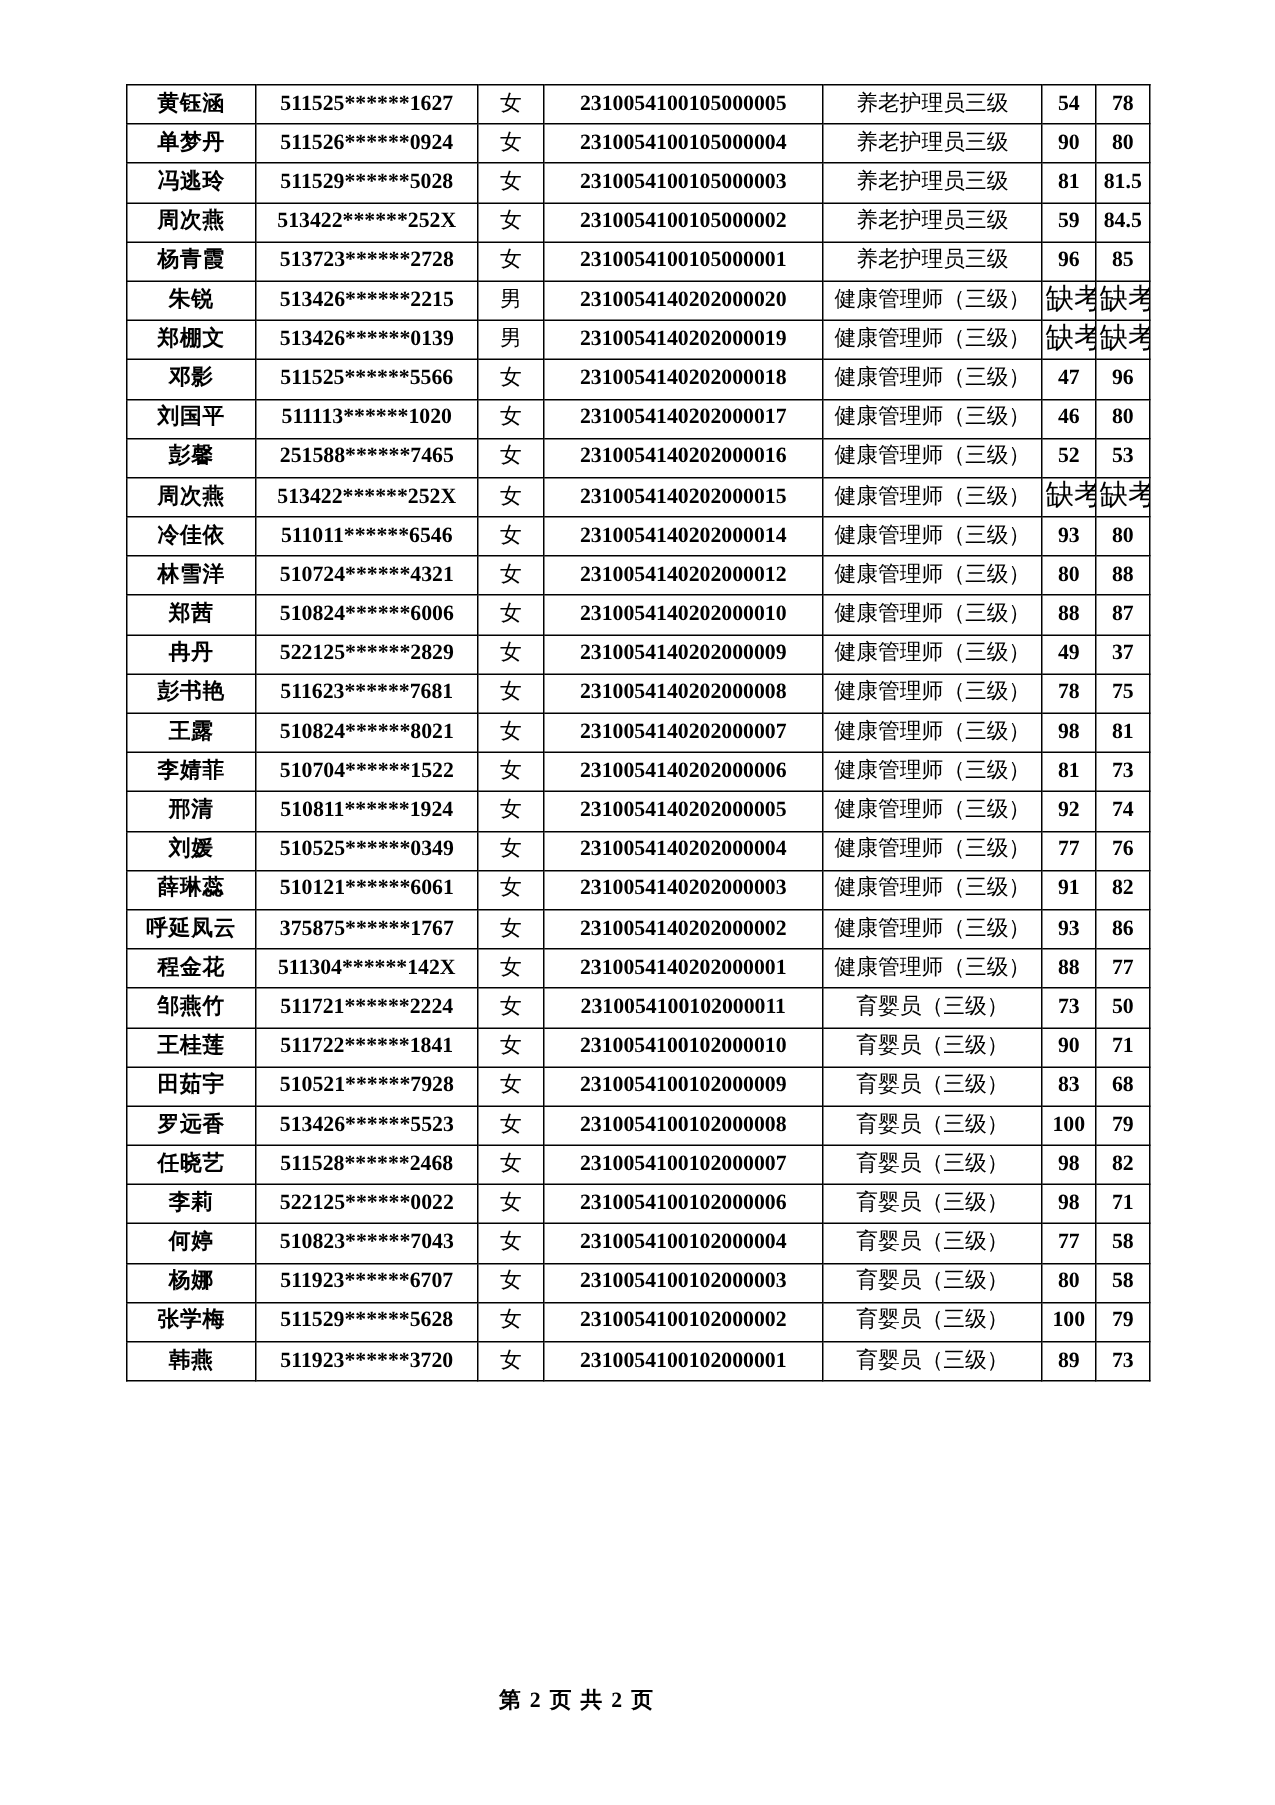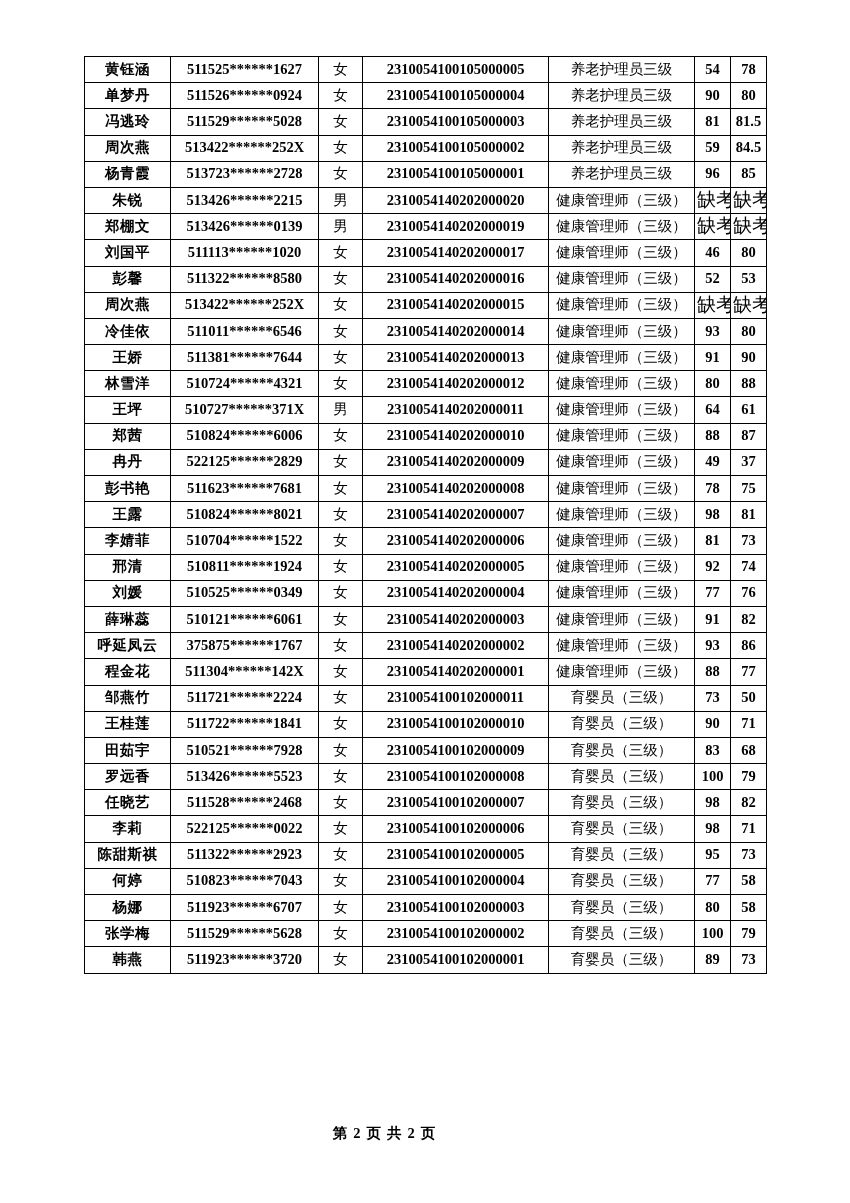--- a/index.html
+++ b/index.html
@@ -172,31 +172,40 @@
         <tr>
           <td class="name">郑棚文</td>
           <td class="idnum">513426******0139</td>
           <td class="sex">男</td>
           <td class="no">2310054140202000019</td>
           <td class="cert">健康管理师（三级）</td>
           <td class="score absent">缺考</td>
           <td class="score absent">缺考</td>
         </tr>
         <tr>
+          <td class="name">邓影</td>
+          <td class="idnum">511525******5566</td>
+          <td class="sex">女</td>
+          <td class="no">2310054140202000018</td>
+          <td class="cert">健康管理师（三级）</td>
+          <td class="score">47</td>
+          <td class="score">96</td>
+        </tr>
+        <tr>
           <td class="name">刘国平</td>
           <td class="idnum">511113******1020</td>
           <td class="sex">女</td>
           <td class="no">2310054140202000017</td>
           <td class="cert">健康管理师（三级）</td>
           <td class="score">46</td>
           <td class="score">80</td>
         </tr>
         <tr>
           <td class="name">彭馨</td>
-          <td class="idnum">511322******8580</td>
+          <td class="idnum">251588******7465</td>
           <td class="sex">女</td>
           <td class="no">2310054140202000016</td>
           <td class="cert">健康管理师（三级）</td>
           <td class="score">52</td>
           <td class="score">53</td>
         </tr>
         <tr>
           <td class="name">周次燕</td>
           <td class="idnum">513422******252X</td>
           <td class="sex">女</td>
@@ -208,47 +217,29 @@
         <tr>
           <td class="name">冷佳依</td>
           <td class="idnum">511011******6546</td>
           <td class="sex">女</td>
           <td class="no">2310054140202000014</td>
           <td class="cert">健康管理师（三级）</td>
           <td class="score">93</td>
           <td class="score">80</td>
         </tr>
         <tr>
-          <td class="name">王娇</td>
-          <td class="idnum">511381******7644</td>
-          <td class="sex">女</td>
-          <td class="no">2310054140202000013</td>
-          <td class="cert">健康管理师（三级）</td>
-          <td class="score">91</td>
-          <td class="score">90</td>
-        </tr>
-        <tr>
           <td class="name">林雪洋</td>
           <td class="idnum">510724******4321</td>
           <td class="sex">女</td>
           <td class="no">2310054140202000012</td>
           <td class="cert">健康管理师（三级）</td>
           <td class="score">80</td>
           <td class="score">88</td>
         </tr>
         <tr>
-          <td class="name">王坪</td>
-          <td class="idnum">510727******371X</td>
-          <td class="sex">男</td>
-          <td class="no">2310054140202000011</td>
-          <td class="cert">健康管理师（三级）</td>
-          <td class="score">64</td>
-          <td class="score">61</td>
-        </tr>
-        <tr>
           <td class="name">郑茜</td>
           <td class="idnum">510824******6006</td>
           <td class="sex">女</td>
           <td class="no">2310054140202000010</td>
           <td class="cert">健康管理师（三级）</td>
           <td class="score">88</td>
           <td class="score">87</td>
         </tr>
         <tr>
           <td class="name">冉丹</td>
@@ -377,29 +368,20 @@
           <td class="score">82</td>
         </tr>
         <tr>
           <td class="name">李莉</td>
           <td class="idnum">522125******0022</td>
           <td class="sex">女</td>
           <td class="no">2310054100102000006</td>
           <td class="cert">育婴员（三级）</td>
           <td class="score">98</td>
           <td class="score">71</td>
-        </tr>
-        <tr>
-          <td class="name">陈甜斯祺</td>
-          <td class="idnum">511322******2923</td>
-          <td class="sex">女</td>
-          <td class="no">2310054100102000005</td>
-          <td class="cert">育婴员（三级）</td>
-          <td class="score">95</td>
-          <td class="score">73</td>
         </tr>
         <tr>
           <td class="name">何婷</td>
           <td class="idnum">510823******7043</td>
           <td class="sex">女</td>
           <td class="no">2310054100102000004</td>
           <td class="cert">育婴员（三级）</td>
           <td class="score">77</td>
           <td class="score">58</td>
         </tr>

